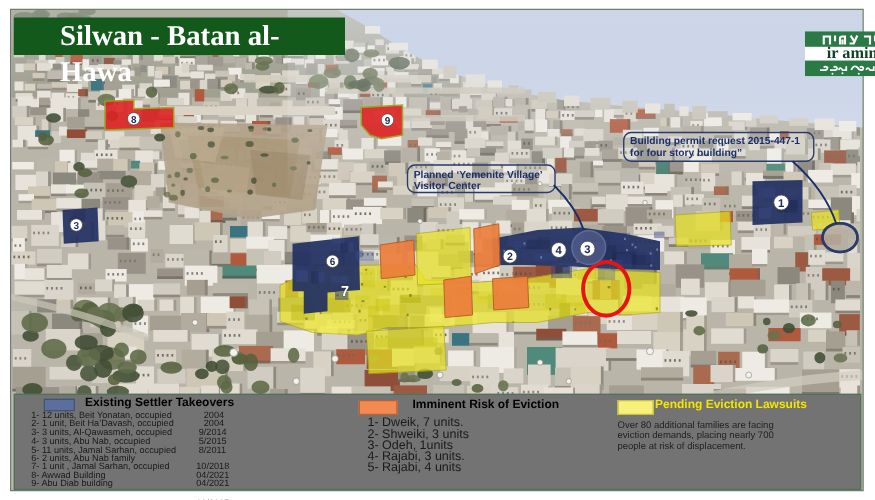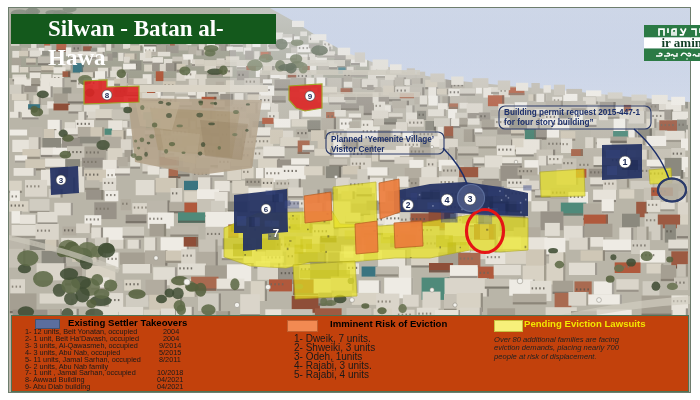--- a/index.html
+++ b/index.html
@@ -1,18 +1,18 @@
 <!DOCTYPE html>
 <html><head><meta charset="utf-8">
 <style>
 html,body{margin:0;padding:0;background:#fff;}
 .page{position:relative;width:700px;height:400px;background:#fff;overflow:hidden;font-family:"Liberation Sans",sans-serif;}
 .banner{position:absolute;left:11px;top:14px;width:265px;height:30px;background:#14591c;color:#fff;
  font-family:"Liberation Serif",serif;font-weight:bold;font-size:23px;line-height:29px;text-align:left;padding-left:37px;box-sizing:border-box;}
-.legend{position:absolute;left:11px;top:315px;width:676px;height:75px;background:#c2410c;border:1px solid #4f7355;font-size:7.6px;color:#1a1a1a;}
+.legend{position:absolute;left:11px;top:315px;width:676px;height:75px;background:#737373;border:1px solid #4f7355;font-size:7.6px;color:#1a1a1a;}
 .lg-title{font-weight:bold;font-size:9.6px;color:#000;}
 .sw{position:absolute;}
 .row{white-space:nowrap;}
 </style></head>
 <body>
 <div class="page">
 
 <svg width="700" height="400" viewBox="0 0 700 400" style="position:absolute;left:0;top:0">
 <defs>
 <linearGradient id="skyg" x1="0" y1="0" x2="0" y2="1">
@@ -2529,17 +2529,17 @@
     <div>2- Shweiki, 3 units</div>
     <div>3- Odeh, 1units</div>
     <div>4- Rajabi, 3 units.</div>
     <div>5- Rajabi, 4 units</div>
   </div>
 
   <div class="sw" style="left:482px;top:4px;width:27px;height:10px;background:#f7f07a;border:1px solid #c8c040;"></div>
 
   <div class="lg-title" style="position:absolute;left:512px;top:2px;color:#f3e600;">Pending Eviction Lawsuits</div>
 
-  <div style="position:absolute;left:482px;top:20px;width:148px;font-size:7.6px;line-height:8.4px;color:#222;font-style:italic;">
+  <div style="position:absolute;left:482px;top:20px;width:148px;font-size:7.6px;line-height:8.4px;color:#222;">
     Over 80 additional families are facing eviction demands, placing nearly 700 people at risk of displacement.
   </div>
 </div>
 </div>
 
 </body></html>

